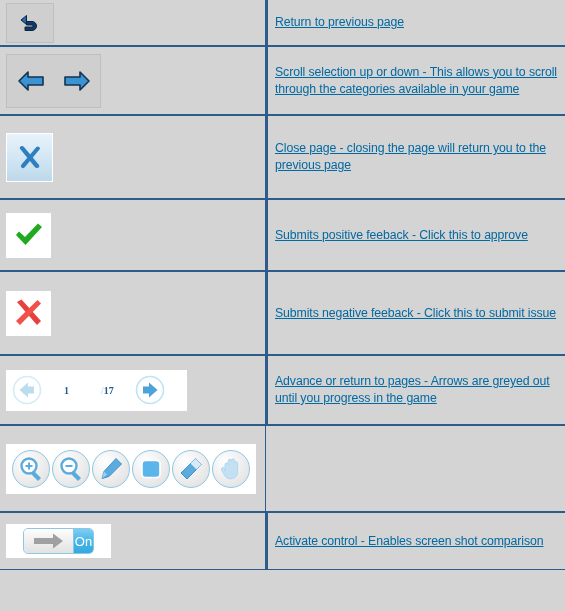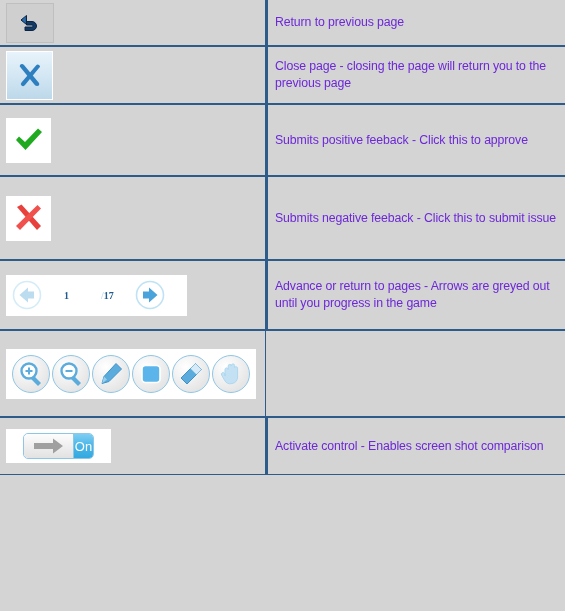--- a/index.html
+++ b/index.html
@@ -40,24 +40,25 @@
   .cell-desc {
     flex: 1;
     box-sizing: border-box;
     border-left: 2px solid #2e5c8a;
     display: flex;
     align-items: center;
     padding: 4px 8px 4px 7px;
     background: #d4d4d4;
   }
   .desc-text {
-    color: #6d28d9;
+    color: #0369a1;
     font-size: 12.3px;
     line-height: 17px;
     letter-spacing: -0.1px;
+    text-decoration: underline;
   }
 
   
   .tile {
     background: #cfcfcf;
     border: 1px solid #bfbfbf;
     display: flex;
     align-items: center;
     justify-content: center;
   }
@@ -168,22 +169,41 @@
             <path d="M8.8 6.2 L4.9 9.9 L8.8 13.6 Z" fill="#2a6ca8"></path>
           </svg>
         </span>
       </div>
     </div>
     <div class="cell-desc">
       <span class="desc-text">Return to previous page</span>
     </div>
   </div>
 
-
-  <div class="row" style="height:58px">
+  <div class="row" style="height:69px">
+    <div class="cell-icon">
+      <div class="tile r2-tile">
+        <span style="margin-right:14px">
+          <svg width="30" height="26" viewBox="0 0 30 26">
+            <path d="M11 4 L2 13 L11 22 L11 17 L26 17 L26 9 L11 9 Z" fill="#3b93d4" stroke="#13334f" stroke-width="1.6" stroke-linejoin="round"></path>
+          </svg>
+        </span>
+        <span>
+          <svg width="30" height="26" viewBox="0 0 30 26">
+            <path d="M19 4 L28 13 L19 22 L19 17 L4 17 L4 9 L19 9 Z" fill="#3b93d4" stroke="#13334f" stroke-width="1.6" stroke-linejoin="round"></path>
+          </svg>
+        </span>
+      </div>
+    </div>
+    <div class="cell-desc">
+      <span class="desc-text">Scroll selection up or down - This allows you to scroll through the categories available in your game</span>
+    </div>
+  </div>
+
+  <div class="row" style="height:84px">
     <div class="cell-icon">
       <div class="tile-blue r3-tile">
         <span>
           <svg width="34" height="34" viewBox="0 0 34 34">
             <path d="M7 7 Q9 5 11 7 L26 25 Q27 28 24 28 Q22 28 21 26 L8 10 Q6 8.5 7 7 Z" fill="#2e7fc0"></path>
             <path d="M26 7 Q28 8.5 26 10 L12 27 Q10.5 29 8.5 27.5 Q7 26 8.5 24.5 L23 7.5 Q24.5 6 26 7 Z" fill="#2e7fc0"></path>
           </svg>
         </span>
       </div>
     </div>

